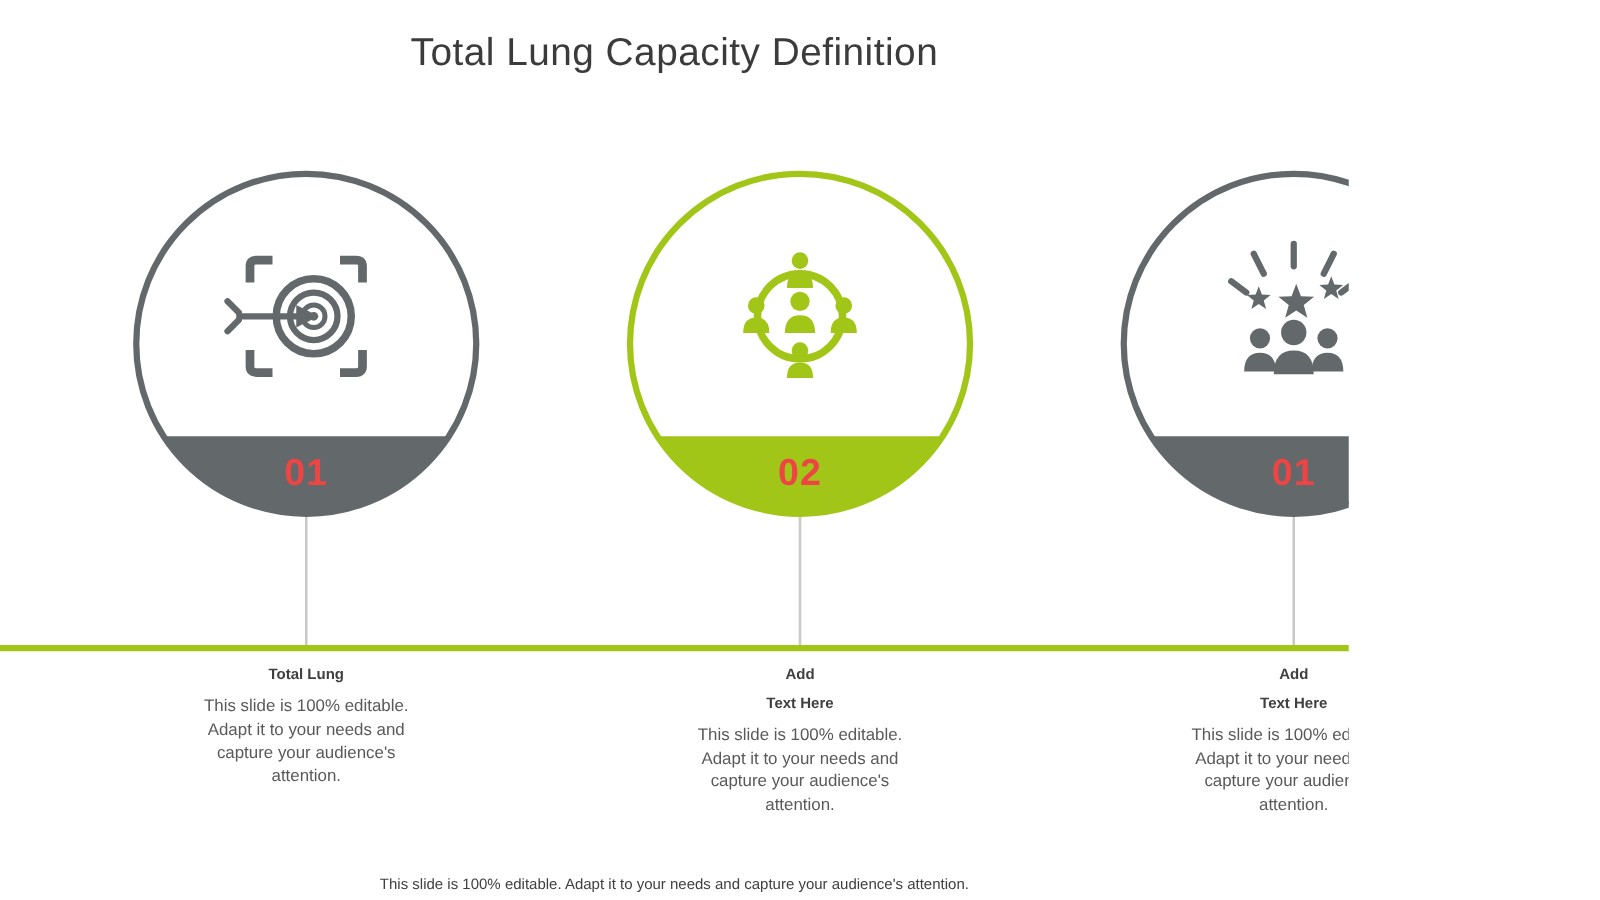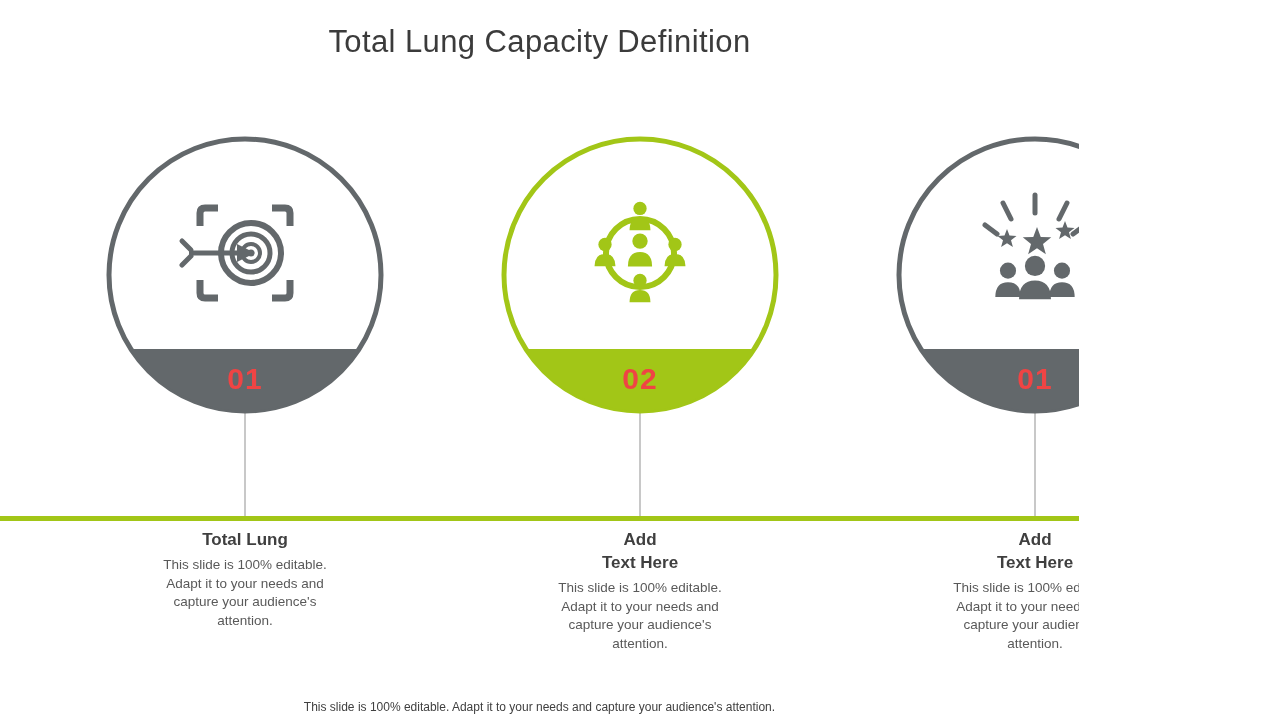--- a/index.html
+++ b/index.html
@@ -16,21 +16,21 @@
   .c1 { left:105px; } .c2 { left:500px; } .c3 { left:895px; }
   .num {
     position:absolute; top:227px; left:0; width:100%; text-align:center;
     font-size:30px; font-weight:700; color:#ef4444; letter-spacing:1px;
   }
   .connector { position:absolute; top:412px; width:2px; height:107px; background:#c8c8c8; }
   .k1 { left:244px; } .k2 { left:639px; } .k3 { left:1034px; }
   .hline { position:absolute; top:516px; left:0; width:1280px; height:5px; background:var(--green,#a2c617); }
   .textcol { position:absolute; top:528px; width:240px; text-align:center; }
   .t1 { left:125px; } .t2 { left:520px; } .t3 { left:915px; }
-  .heading { font-size:17px; font-weight:700; color:#3f3f3f; line-height:23px; }
+  .heading { font-size:12px; font-weight:700; color:#3f3f3f; line-height:23px; }
   .body-text { width:180px; margin:5px auto 0; font-size:13.5px; line-height:18.5px; color:#595959; }
   .footer {
     position:absolute; top:700px; left:0; width:100%; text-align:center;
     font-size:12px; color:#404040;
   }
   
   .ring-gray  { fill:#ffffff; stroke:var(--gray,#63686b); stroke-width:5; }
   .ring-green { fill:#ffffff; stroke:var(--green,#a2c617); stroke-width:5; }
   .seg-gray   { fill:var(--gray,#63686b); }
   .seg-green  { fill:var(--green,#a2c617); }

